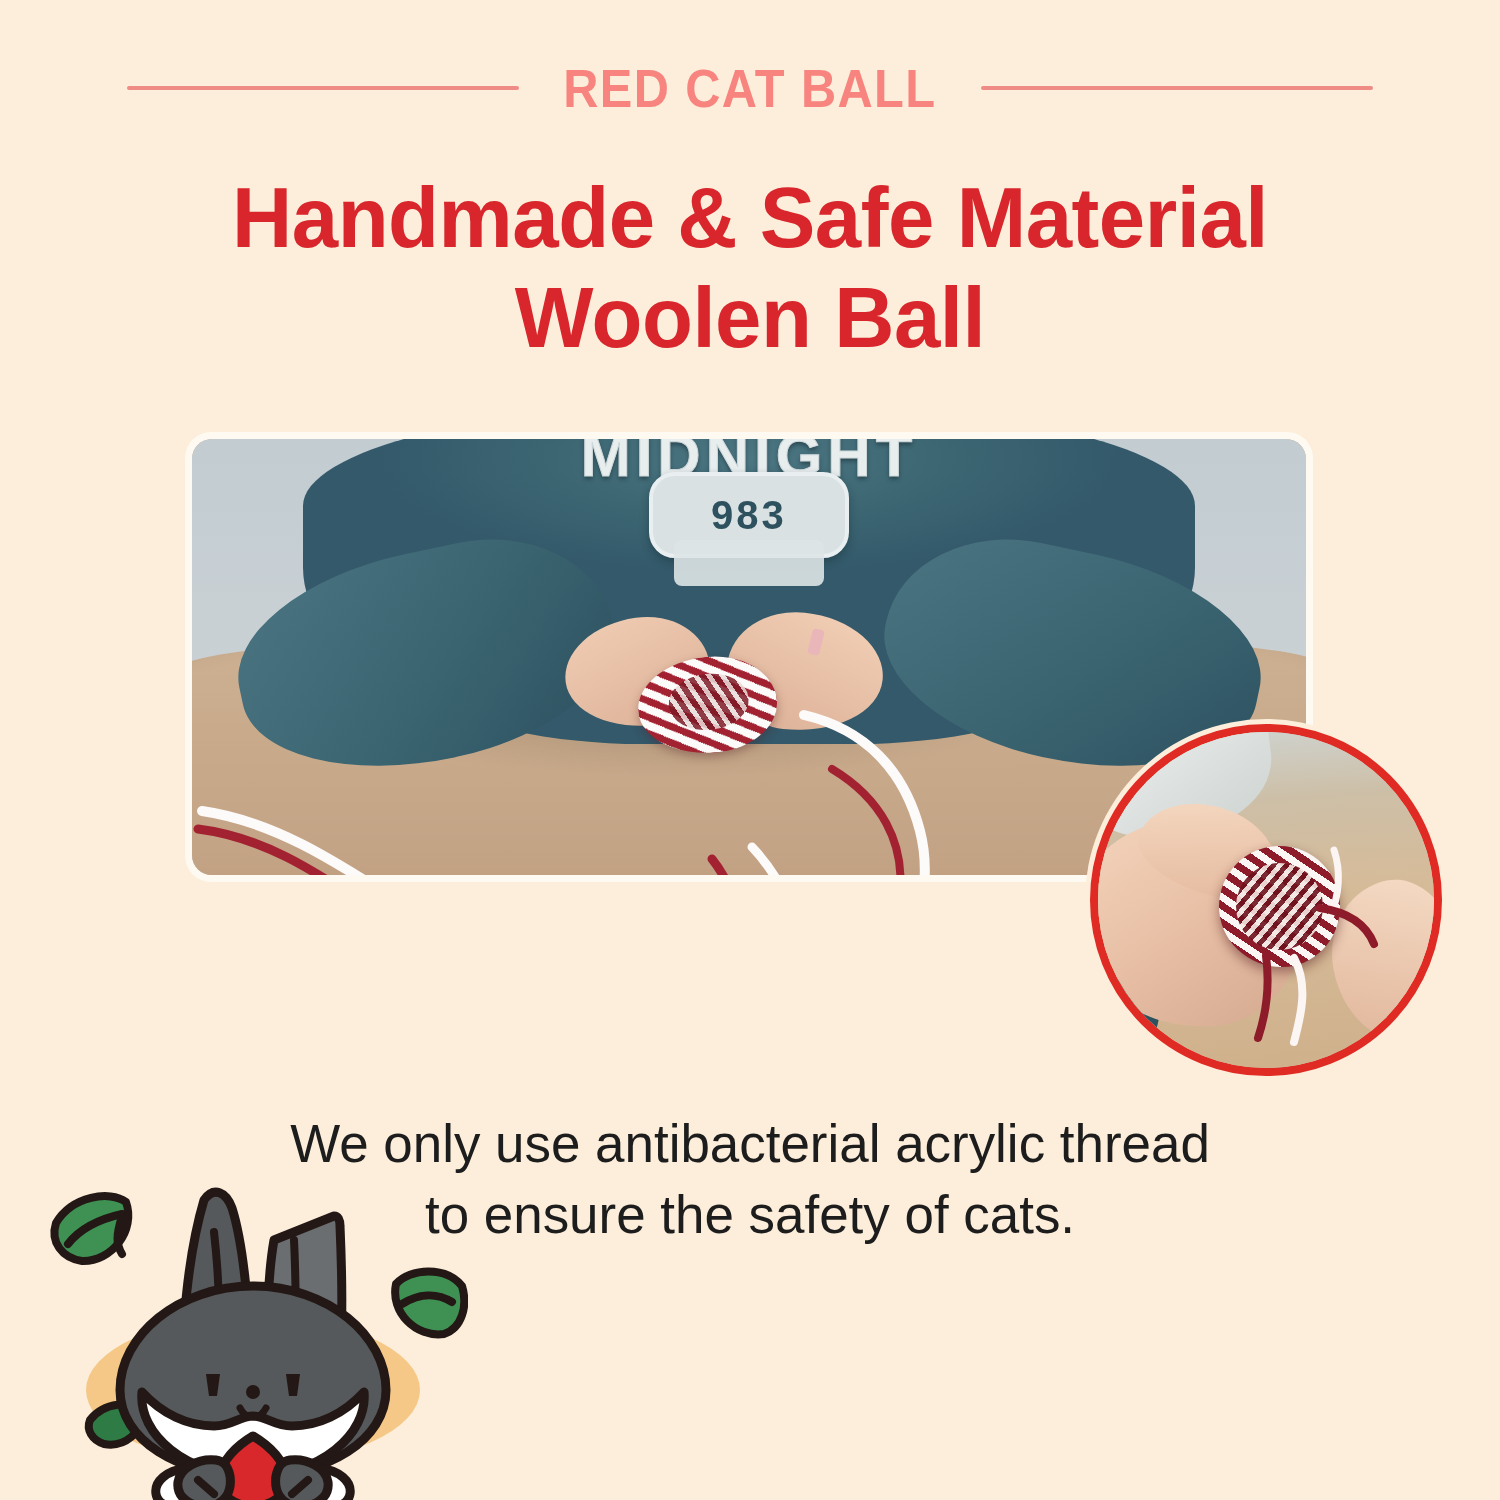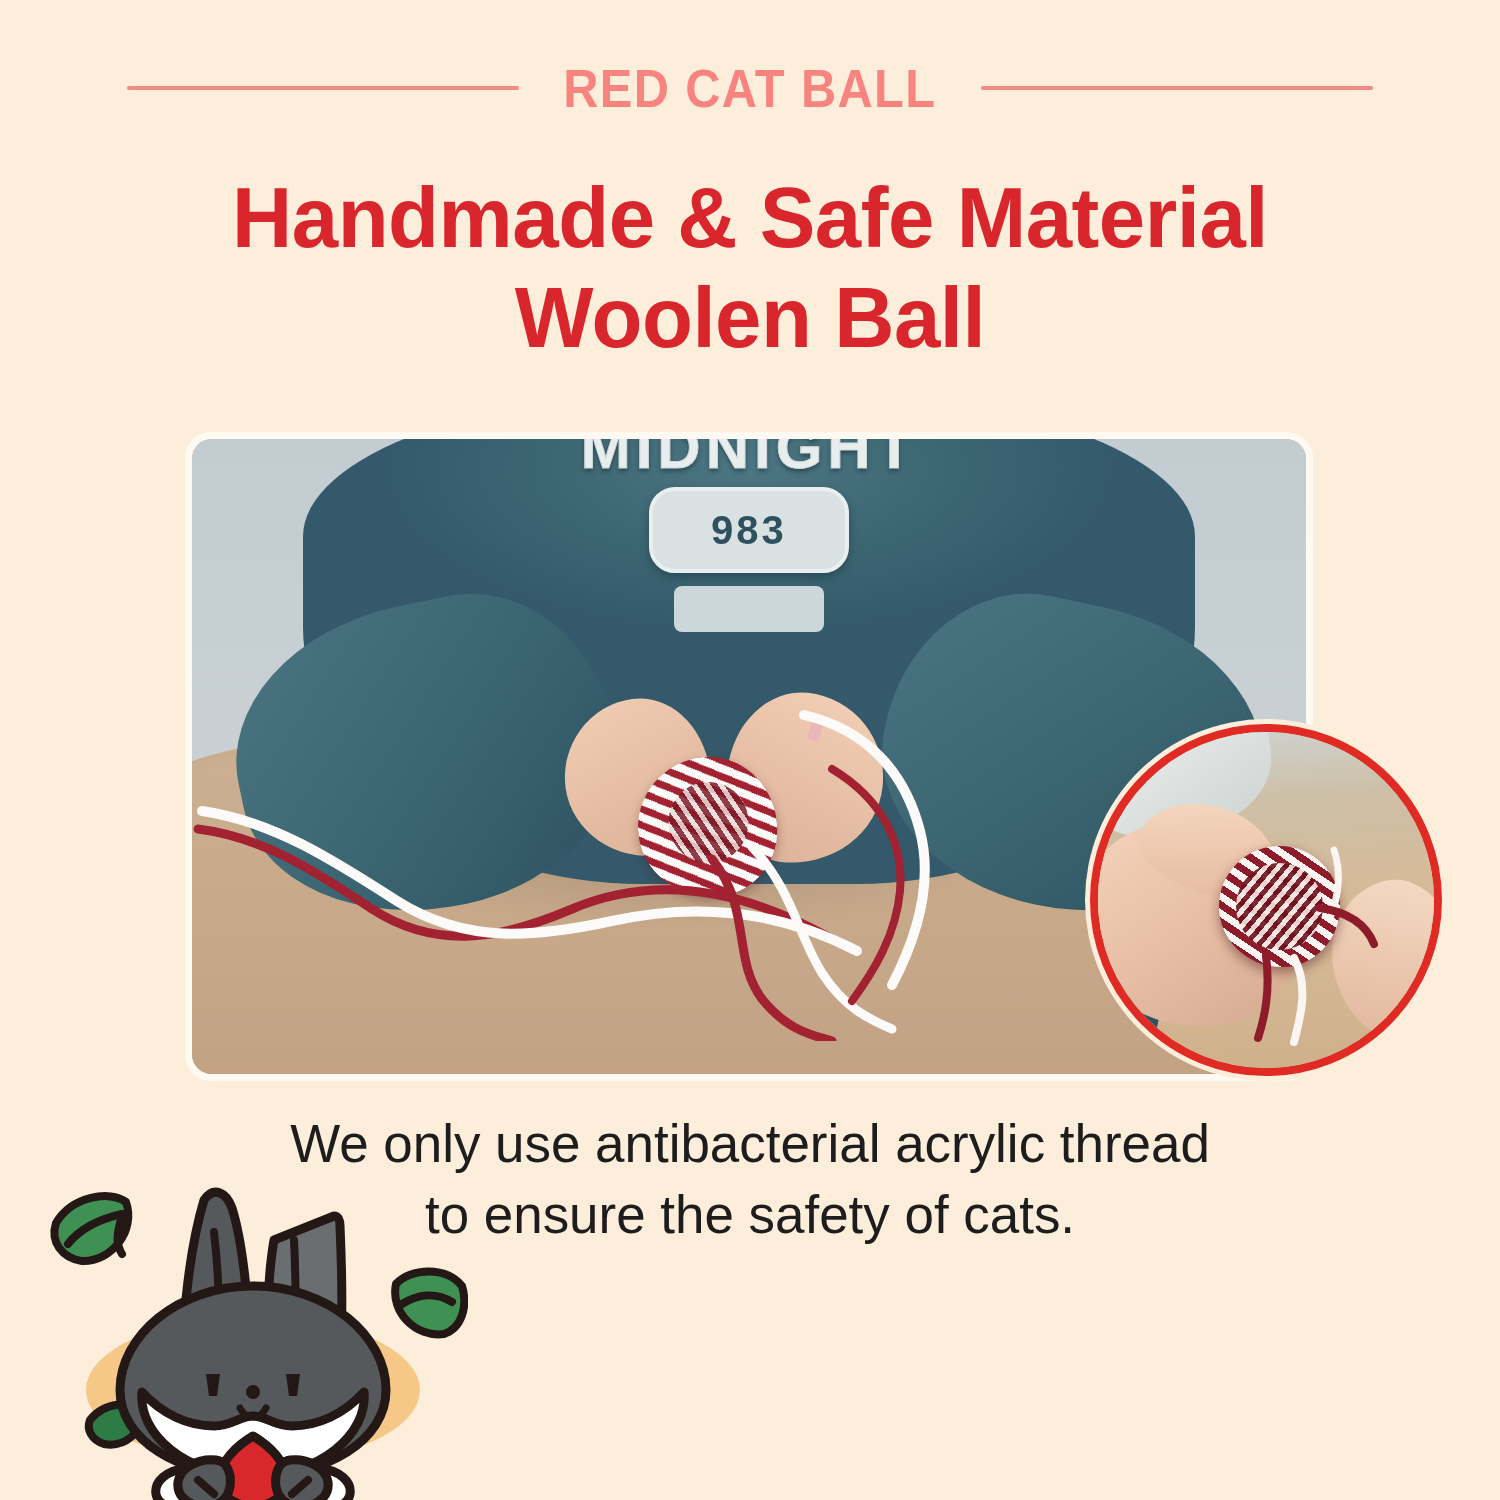--- a/index.html
+++ b/index.html
@@ -31,21 +31,21 @@
     text-align:center; color:#d8262c;
     font-size:86px; font-weight:700; line-height:1.16;
     letter-spacing:-0.5px;
     font-family:"Liberation Sans Narrow","Liberation Sans",sans-serif;
     transform:scaleX(0.97); transform-origin:center top;
   }
   .headline .l2{ display:block; }
 
   
   .photo-card{
-    position:absolute; left:185px; top:432px; width:1128px; height:649px;
+    position:absolute; left:185px; top:432px; width:1128px; height:450px;
     border-radius:26px; background:#fffaf1;
     padding:7px;
   }
   .photo{
     position:relative; width:100%; height:100%;
     border-radius:20px; overflow:hidden;
     background:#cbb49a;
   }
   
   .wall{

